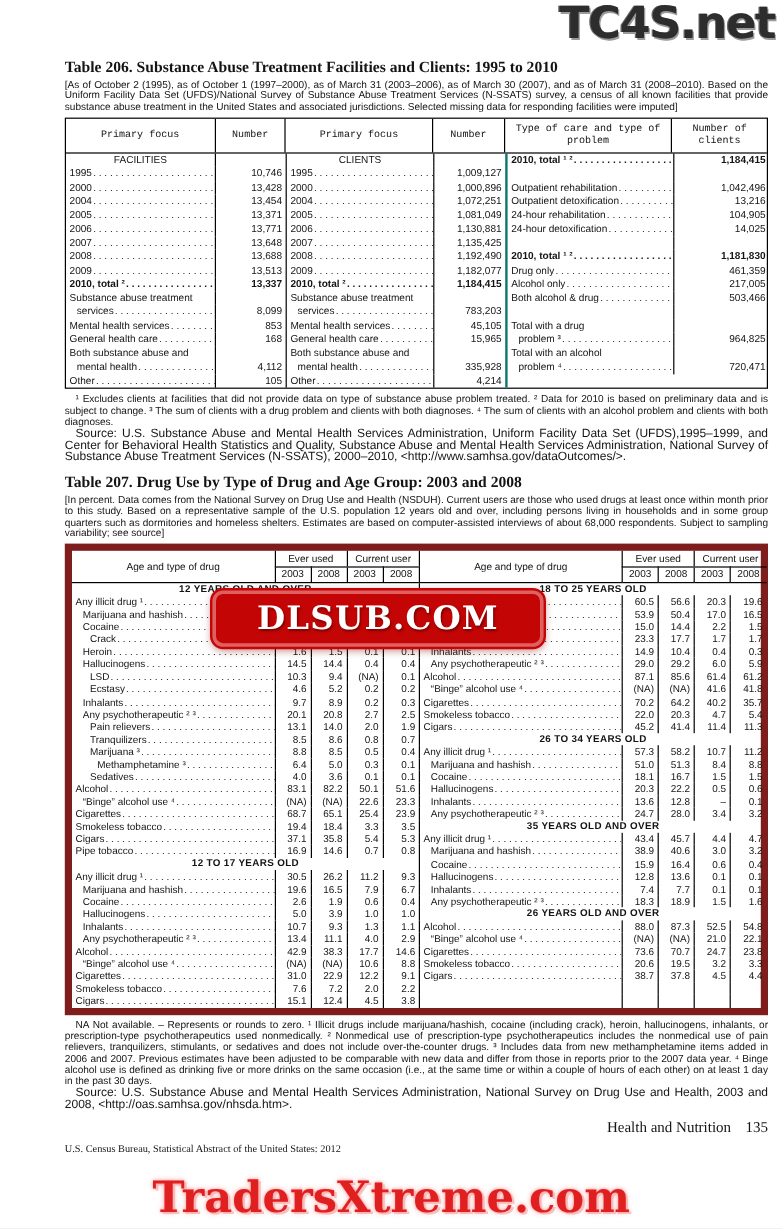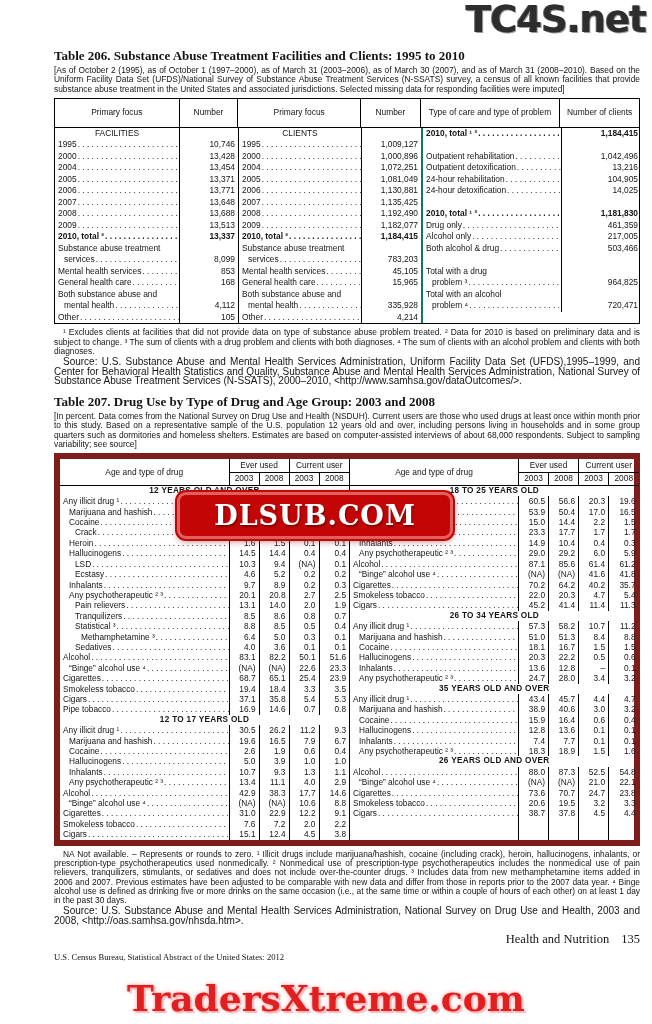--- a/index.html
+++ b/index.html
@@ -13,21 +13,21 @@
 
   .tbl-title { font-family:"Liberation Serif", serif; font-weight:bold; font-size:13px; line-height:15px; margin-bottom:3px; }
   .tbl-title.t2 { margin-top:9px; }
   .headnote { font-size:8.4px; line-height:9.3px; text-align:justify; margin-bottom:4px; }
   .notes  { font-size:8.4px; line-height:9.3px; text-align:justify; text-indent:9px; margin-top:4px; }
   .source { font-size:10px; line-height:9.3px; text-align:justify; text-indent:9px; margin-top:1px; }
 
   
   .t206 { width:586px; border:1px solid #000; font-size:8.4px; }
   .t206-head { display:flex; border-bottom:1px solid #000; height:29px; }
-  .hc { display:flex; align-items:center; justify-content:center; text-align:center; line-height:9.5px; padding:1px; }
+  .hc { display:flex; align-items:center; justify-content:center; text-align:center; line-height:9.5px; padding:1px;font-family:Liberation Mono, monospace; }
   .w1{width:124px;} .w2{width:59px;} .w3{width:123px;} .w4{width:60px;} .w5{width:140px;} .w6{width:80px;}
   .bl { border-left:1px solid #000; }
   .t206-body { display:flex; }
   .pair { display:flex; flex-direction:column; }
   .p1{width:183px;} .p2{width:183px; border-left:1px solid #000;} .p3{width:220px; border-left:2px solid #0f766e;}
   .r { display:flex; height:11.5px; line-height:11.5px; white-space:nowrap; }
   .p1 .stub{width:124px;} .p1 .val{width:59px;}
   .p2 .stub{width:122px;} .p2 .val{width:60px;}
   .p3 .stub{width:139px;} .p3 .val{width:80px;}
   .stub { display:flex; overflow:hidden; padding-left:3px; }
@@ -613,21 +613,21 @@
                 </div>
               </td>
               <td class="num">8.5</td>
               <td class="num">8.6</td>
               <td class="num">0.8</td>
               <td class="num">0.7</td>
             </tr>
             <tr>
               <td class="lbl">
                 <div class="lblwrap" style="padding-left:15px">
-                  <span class="txt">Statistical ³</span>
+                  <span class="txt">Marijuana ³</span>
                   <span class="lead"></span>
                 </div>
               </td>
               <td class="num">8.8</td>
               <td class="num">8.5</td>
               <td class="num">0.5</td>
               <td class="num">0.4</td>
             </tr>
             <tr>
               <td class="lbl">

